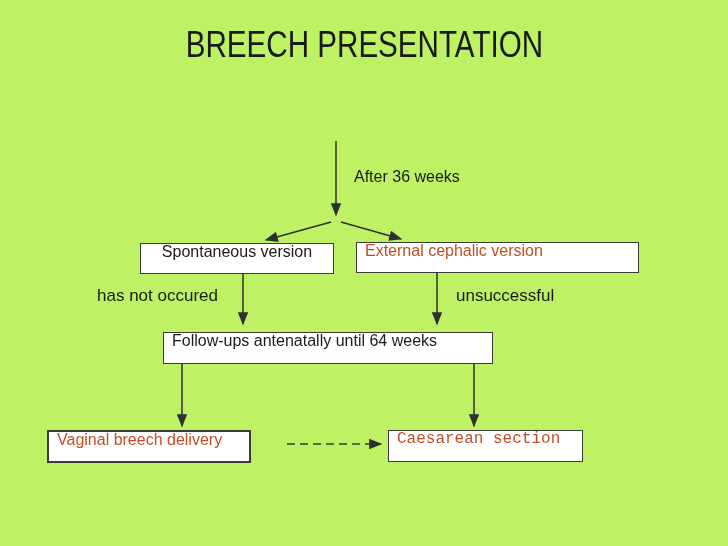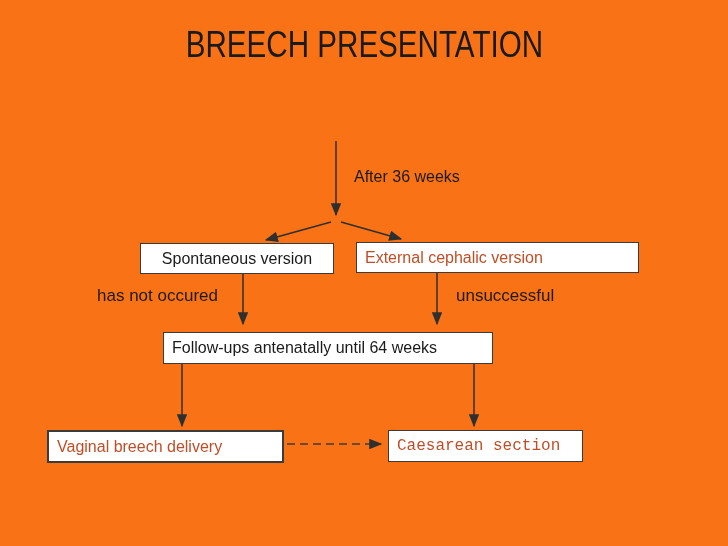--- a/index.html
+++ b/index.html
@@ -1,20 +1,20 @@
 <!DOCTYPE html>
 <html><head>
 <meta charset="utf-8">
 <style>
   html, body { margin: 0; padding: 0; background: #ffffff; }
   .slide {
     position: relative;
     width: 728px;
     height: 546px;
-    background: #f97316;
+    background: #bef264;
     overflow: hidden;
     font-family: "Liberation Sans", sans-serif;
     color: #1b1b1b;
   }
 
   
   .title-line {
     position: absolute;
     left: 0;
     width: 728px;
@@ -35,32 +35,32 @@
   .title-dashes { color: #1a1a1a; margin-right: 9px; }
   .title-word  { color: #2020c8; }
 
   
   .node {
     position: absolute;
     background: #ffffff;
     border: 1.5px solid #3b3b3b;
     box-sizing: border-box;
     display: flex;
-    align-items: center;
+    align-items: flex-start;
     font-size: 16px;
     white-space: nowrap;
     line-height: 1;
   }
   .node.center { justify-content: center; }
   .node.leftpad { padding-left: 8px; justify-content: flex-start; }
 
   .node-spontaneous { left: 140px; top: 243px; width: 194px; height: 31px; color: #1b1b1b; }
   .node-external    { left: 356px; top: 242px; width: 283px; height: 31px; color: #bf4d26; }
   .node-followups   { left: 163px; top: 332px; width: 330px; height: 32px; color: #1b1b1b; }
-  .node-vaginal     { left: 47px;  top: 430px; width: 237px; height: 33px; color: #bf4d26; border-width: 2px; }
+  .node-vaginal     { left: 47px;  top: 430px; width: 204px; height: 33px; color: #bf4d26; border-width: 2px; }
   .node-caesarean   { left: 388px; top: 430px; width: 195px; height: 32px; color: #bf4d26; font-family: Liberation Mono, monospace; }
 
   
   .flabel {
     position: absolute;
     font-size: 17px;
     color: #1b1b1b;
     white-space: nowrap;
     line-height: 1;
   }

